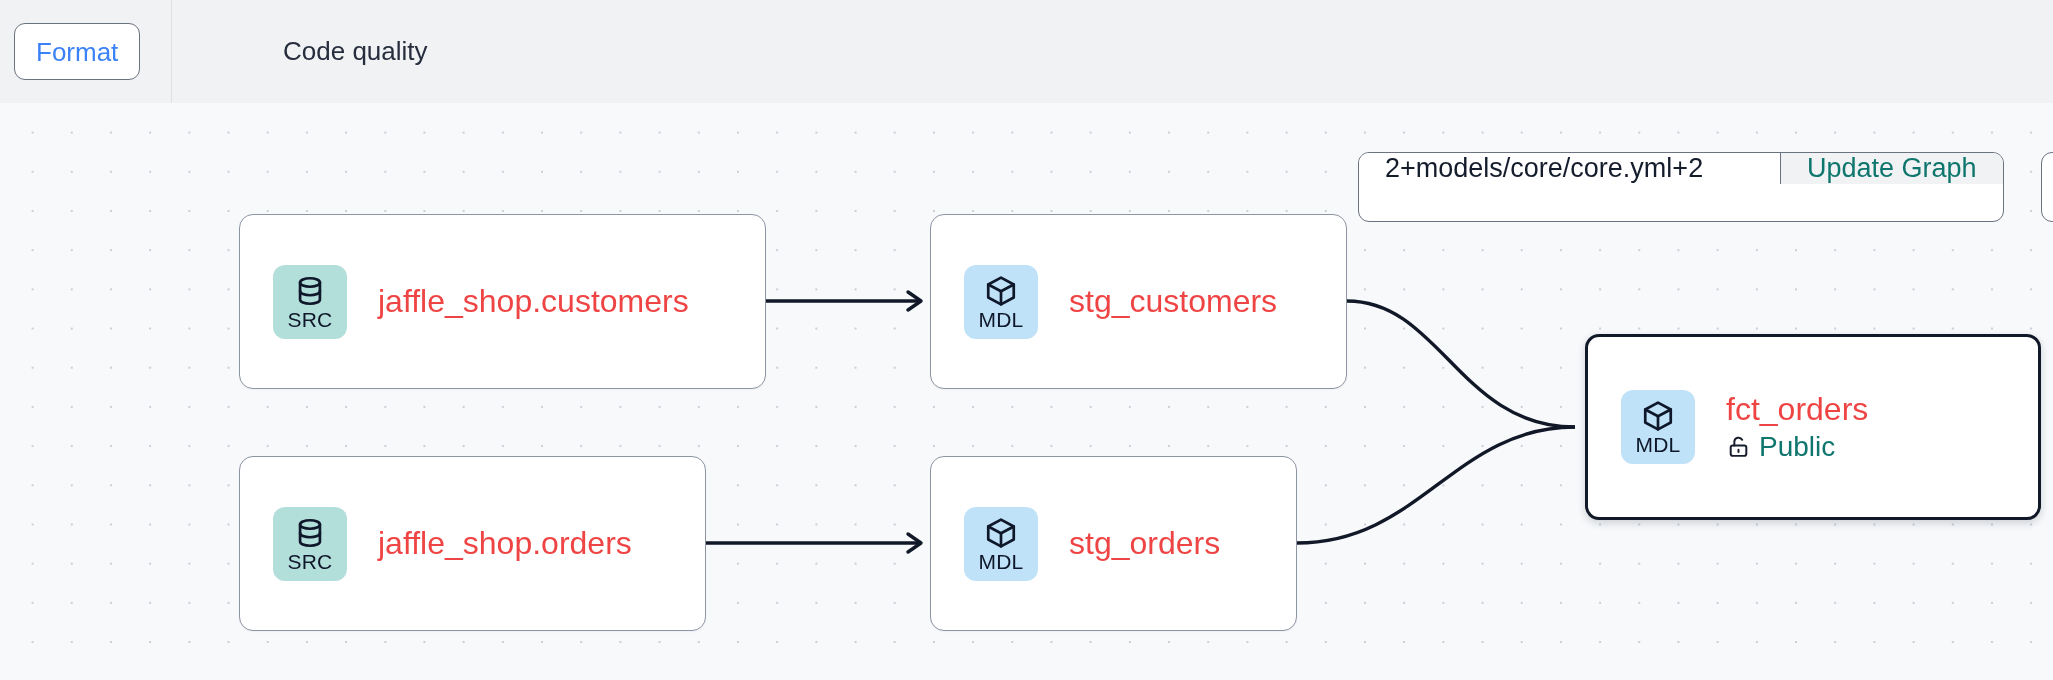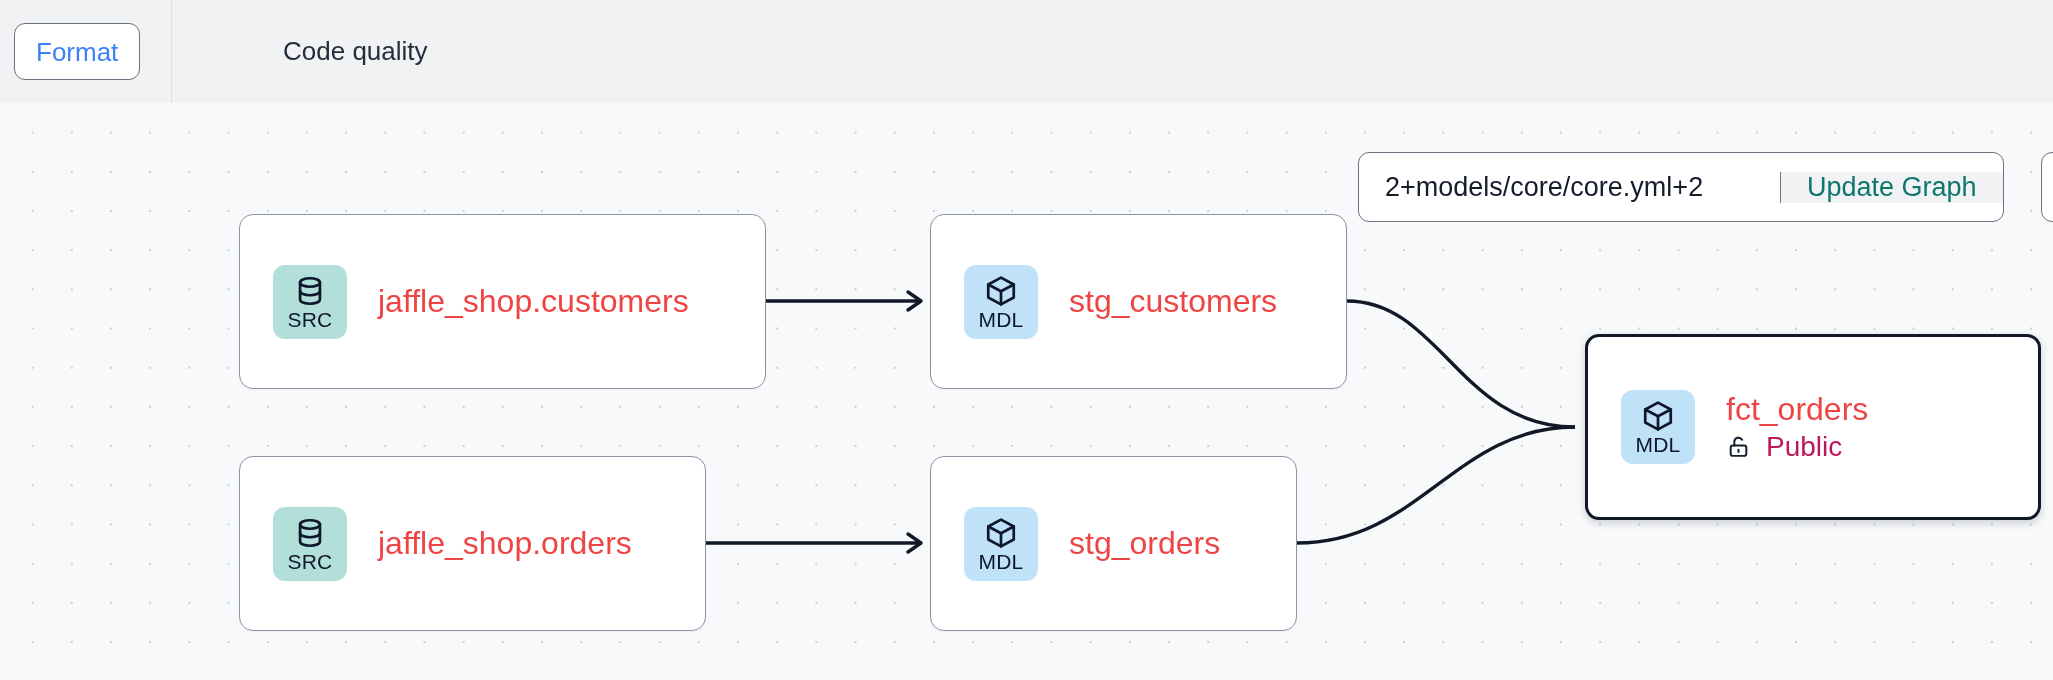--- a/index.html
+++ b/index.html
@@ -161,34 +161,34 @@
   .node-title {
     font-size: 32px;
     color: #ef4444;
     line-height: 1.12;
     white-space: nowrap;
   }
 
   .node-sub {
     display: flex;
     align-items: center;
-    gap: 15px;
+    gap: 8px;
     font-size: 28px;
-    color: #be185d;
+    color: #0f766e;
     line-height: 1.12;
   }
 
   
   .selector-group {
     position: absolute;
     left: 1358px;
     top: 152px;
     height: 70px;
     display: flex;
-    align-items: center;
+    align-items: flex-start;
     border: 1.6px solid #6b7280;
     border-radius: 11px;
     overflow: hidden;
     background: #ffffff;
   }
 
   .selector-input {
     width: 421px;
     border: none;
     outline: none;

